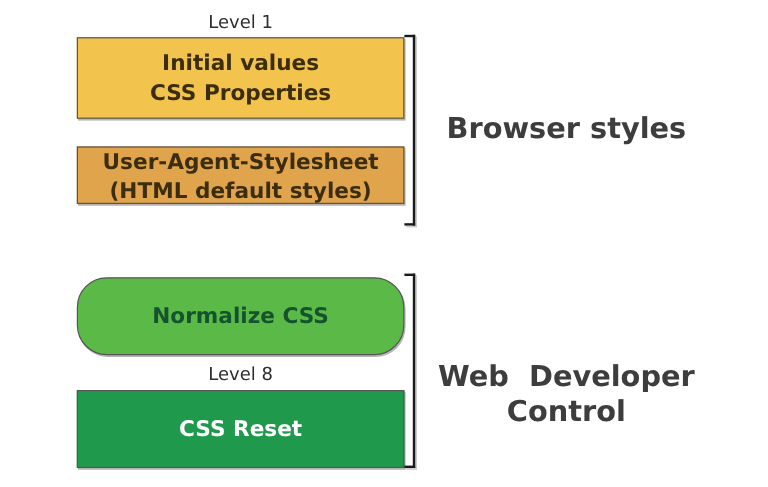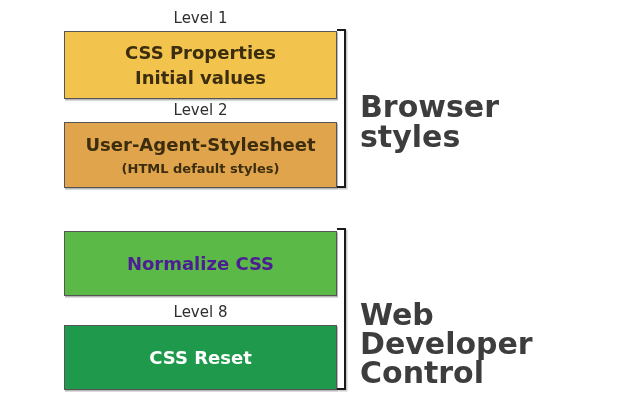--- a/index.html
+++ b/index.html
@@ -38,28 +38,28 @@
     justify-content: center;
     text-align: center;
   }
   .box-title {
     font-size: 18px;
     font-weight: bold;
     line-height: 25px;
     white-space: nowrap;
   }
   .box-note {
-    font-size: 13px;
+    font-size: 18px;
     font-weight: bold;
     line-height: 19px;
     margin-top: 2px;
     white-space: nowrap;
   }
   .box1 { top: 31px;  height: 68px; }
-  .box2 { top: 122px; height: 66px; text-align: right; }
+  .box2 { top: 122px; height: 48px; text-align: right; }
   .box3 { top: 231px; height: 65px; }
   .box4 { top: 325px; height: 65px; }
   .lvl1 { top: 7px; }
   .lvl2 { top: 99px; }
   .lvl3 { top: 207px; }
   .lvl4 { top: 301px; }
   .bracket {
     position: absolute;
     left: 337px;
     width: 9px;
@@ -68,53 +68,53 @@
     border-right: 2.5px solid #1a1a1a;
     border-bottom: 2.5px solid #1a1a1a;
     box-shadow: 1.5px 1.5px 0 rgba(170,170,170,0.6);
   }
   .bracket1 { top: 29px;  height: 159px; }
   .bracket2 { top: 228px; height: 162px; }
   .side-label {
     position: absolute;
     left: 360px;
     width: 224px;
-    font-size: 30px;
+    text-align: center;
+    font-size: 24px;
     font-weight: bold;
     color: #3d3d3d;
     white-space: pre-wrap;
   }
   .side1 { top: 92px;  line-height: 30px; }
   .side2 { top: 281px; line-height: 29px; margin-top: 19px; }
 </style>
 </head>
 <body>
 
 <div class="canvas">
 
   <div class="level-label lvl1">Level 1</div>
 
   <div class="box box1" style="background-color: rgb(242, 196, 78); color: rgb(59, 45, 14);">
+    <div class="box-title">Initial values</div>
     <div class="box-title">CSS Properties</div>
-    <div class="box-title">Initial values</div>
   </div>
 
-  <div class="level-label lvl2">Level 2</div>
 
   <div class="box box2" style="background-color: rgb(224, 164, 76); color: rgb(59, 45, 14);">
     <div class="box-title">User-Agent-Stylesheet</div>
     <div class="box-note">(HTML default styles)</div>
   </div>
 
   <div class="bracket bracket1"></div>
 
   <div class="side-label side1">Browser styles</div>
 
 
-  <div class="box box3" style="background-color: rgb(91, 186, 71); color: #4c1d95;">
+  <div class="box box3" style="background-color: rgb(91, 186, 71); color: #14532d; border-radius: 25px;">
     <div class="box-title">Normalize CSS</div>
   </div>
 
   <div class="level-label lvl4">Level 8</div>
 
   <div class="box box4" style="background-color: rgb(31, 154, 76); color: #ffffff;">
     <div class="box-title">CSS Reset</div>
   </div>
 
   <div class="bracket bracket2"></div>

